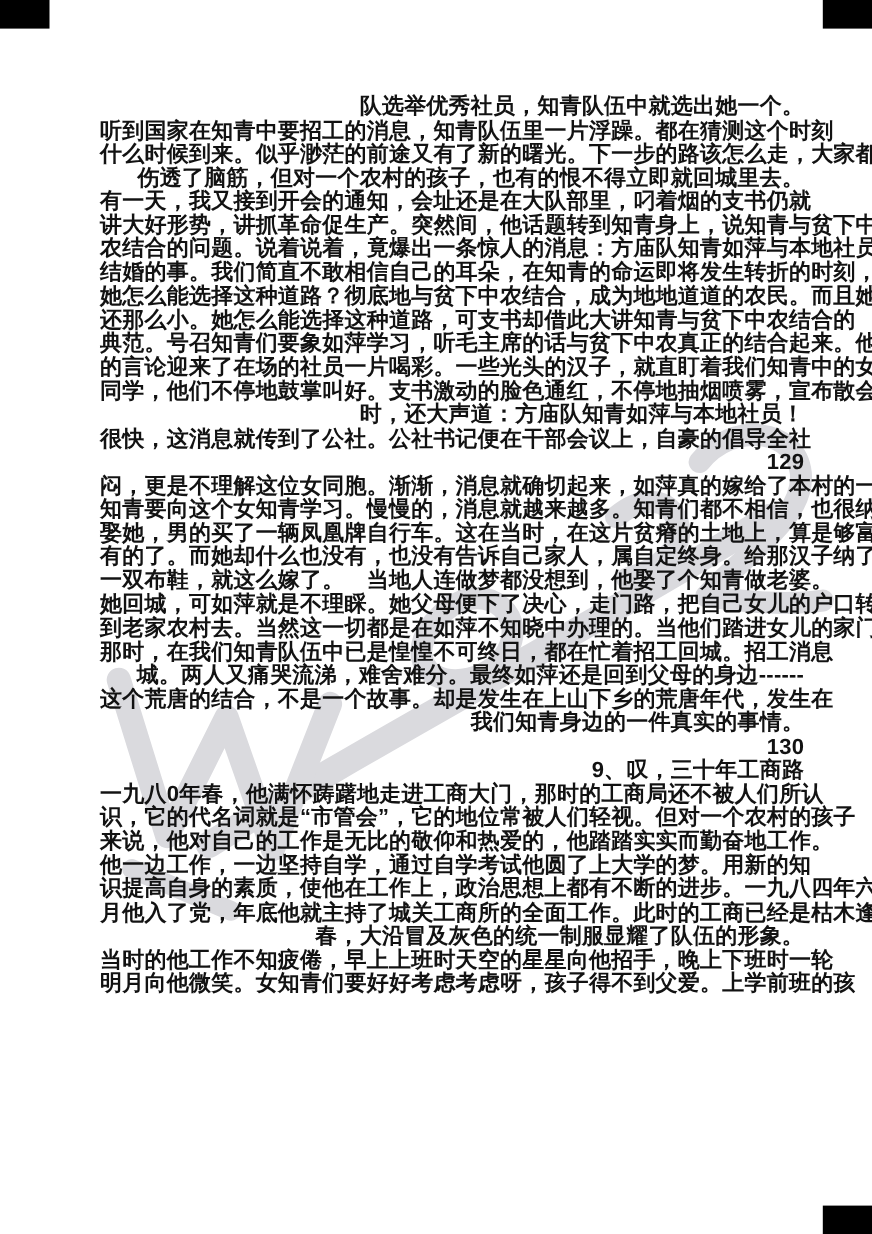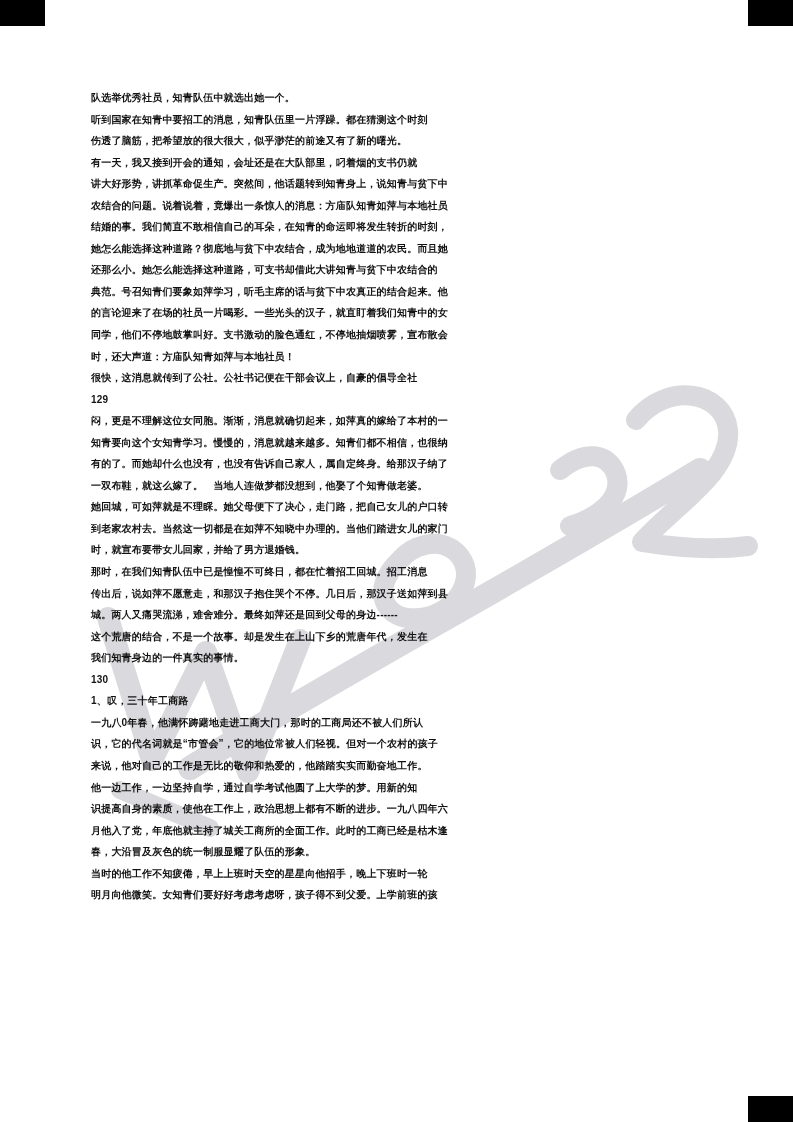--- a/index.html
+++ b/index.html
@@ -17,27 +17,28 @@
     width: 793px; height: 1122px;
     pointer-events: none;
   }
   .text-block {
     position: absolute;
     left: 91px;
     top: 87px;
     width: 640px;
   }
   .text-line {
-    font-size: 10px;
+    font-size: 20px;
     line-height: 21.55px;
     height: 21.55px;
     color: #121212;
     font-weight: 600;
     letter-spacing: 0.2px;
     white-space: pre;
+    text-align: right;
   }
   .corner-marker {
     position: absolute;
     width: 45px;
     height: 26px;
     background: #000000;
   }
   .corner-tl { left: 0; top: 0; }
   .corner-tr { right: 0; top: 0; }
   .corner-br { right: 0; bottom: 0; }
@@ -58,47 +59,47 @@
       <path d="M 400 560 c -30 28 -18 62 20 58 c 38 -4 60 -44 36 -66 c -18 -16 -44 -6 -56 8"></path>
 
       <path d="M 108 618 L 152 760 L 206 652 L 248 772 L 300 640" stroke-width="22"></path>
       <path d="M 120 790 L 210 828" stroke-width="18"></path>
     </g>
   </svg>
 
   <div class="text-block">
       <div class="text-line">队选举优秀社员，知青队伍中就选出她一个。</div>
       <div class="text-line">听到国家在知青中要招工的消息，知青队伍里一片浮躁。都在猜测这个时刻</div>
-      <div class="text-line">伤透了脑筋，把希望放的很大很大，似乎渺茫的前途又有了新的曙光。</div>
+      <div class="text-line">什么时候到来。似乎渺茫的前途又有了新的曙光。下一步的路该怎么走，大家都</div>
+      <div class="text-line">伤透了脑筋，但对一个农村的孩子，也有的恨不得立即就回城里去。</div>
       <div class="text-line">有一天，我又接到开会的通知，会址还是在大队部里，叼着烟的支书仍就</div>
       <div class="text-line">讲大好形势，讲抓革命促生产。突然间，他话题转到知青身上，说知青与贫下中</div>
       <div class="text-line">农结合的问题。说着说着，竟爆出一条惊人的消息：方庙队知青如萍与本地社员</div>
       <div class="text-line">结婚的事。我们简直不敢相信自己的耳朵，在知青的命运即将发生转折的时刻，</div>
       <div class="text-line">她怎么能选择这种道路？彻底地与贫下中农结合，成为地地道道的农民。而且她</div>
       <div class="text-line">还那么小。她怎么能选择这种道路，可支书却借此大讲知青与贫下中农结合的</div>
       <div class="text-line">典范。号召知青们要象如萍学习，听毛主席的话与贫下中农真正的结合起来。他</div>
       <div class="text-line">的言论迎来了在场的社员一片喝彩。一些光头的汉子，就直盯着我们知青中的女</div>
       <div class="text-line">同学，他们不停地鼓掌叫好。支书激动的脸色通红，不停地抽烟喷雾，宣布散会</div>
       <div class="text-line">时，还大声道：方庙队知青如萍与本地社员！</div>
       <div class="text-line">很快，这消息就传到了公社。公社书记便在干部会议上，自豪的倡导全社</div>
       <div class="text-line">129</div>
       <div class="text-line">闷，更是不理解这位女同胞。渐渐，消息就确切起来，如萍真的嫁给了本村的一</div>
       <div class="text-line">知青要向这个女知青学习。慢慢的，消息就越来越多。知青们都不相信，也很纳</div>
+      <div class="text-line">娶她，男的买了一辆凤凰牌自行车。这在当时，在这片贫瘠的土地上，算是够富</div>
       <div class="text-line">有的了。而她却什么也没有，也没有告诉自己家人，属自定终身。给那汉子纳了</div>
       <div class="text-line">一双布鞋，就这么嫁了。　当地人连做梦都没想到，他娶了个知青做老婆。</div>
       <div class="text-line">她回城，可如萍就是不理睬。她父母便下了决心，走门路，把自己女儿的户口转</div>
       <div class="text-line">到老家农村去。当然这一切都是在如萍不知晓中办理的。当他们踏进女儿的家门</div>
-      <div class="text-line">时，就宣布要带女儿回家，并给了男方退婚钱。</div>
       <div class="text-line">那时，在我们知青队伍中已是惶惶不可终日，都在忙着招工回城。招工消息</div>
-      <div class="text-line">传出后，说如萍不愿意走，和那汉子抱住哭个不停。几日后，那汉子送如萍到县</div>
       <div class="text-line">城。两人又痛哭流涕，难舍难分。最终如萍还是回到父母的身边------</div>
       <div class="text-line">这个荒唐的结合，不是一个故事。却是发生在上山下乡的荒唐年代，发生在</div>
       <div class="text-line">我们知青身边的一件真实的事情。</div>
       <div class="text-line">130</div>
-      <div class="text-line">1、叹，三十年工商路</div>
+      <div class="text-line">9、叹，三十年工商路</div>
       <div class="text-line">一九八0年春，他满怀踌躇地走进工商大门，那时的工商局还不被人们所认</div>
       <div class="text-line">识，它的代名词就是“市管会”，它的地位常被人们轻视。但对一个农村的孩子</div>
       <div class="text-line">来说，他对自己的工作是无比的敬仰和热爱的，他踏踏实实而勤奋地工作。</div>
       <div class="text-line">他一边工作，一边坚持自学，通过自学考试他圆了上大学的梦。用新的知</div>
       <div class="text-line">识提高自身的素质，使他在工作上，政治思想上都有不断的进步。一九八四年六</div>
       <div class="text-line">月他入了党，年底他就主持了城关工商所的全面工作。此时的工商已经是枯木逢</div>
       <div class="text-line">春，大沿冒及灰色的统一制服显耀了队伍的形象。</div>
       <div class="text-line">当时的他工作不知疲倦，早上上班时天空的星星向他招手，晚上下班时一轮</div>
       <div class="text-line">明月向他微笑。女知青们要好好考虑考虑呀，孩子得不到父爱。上学前班的孩</div>
     </div>

